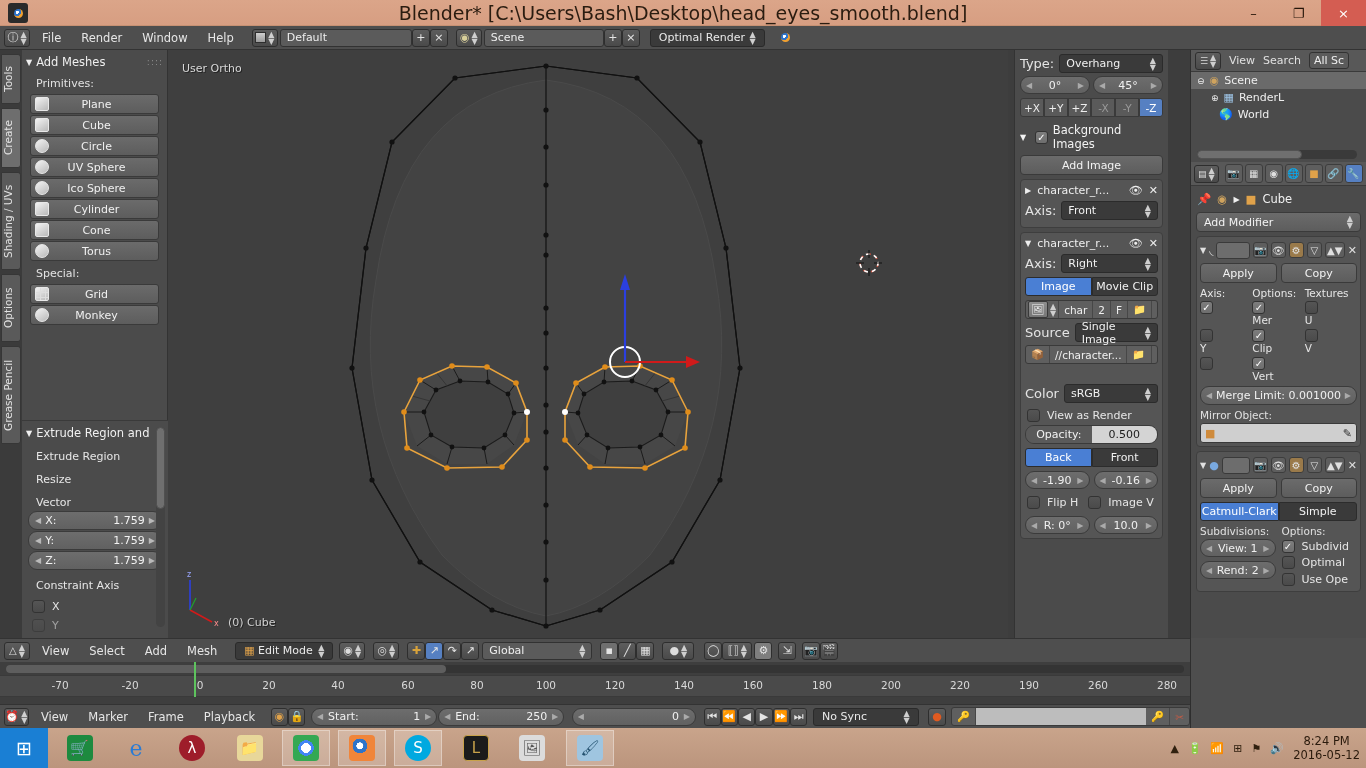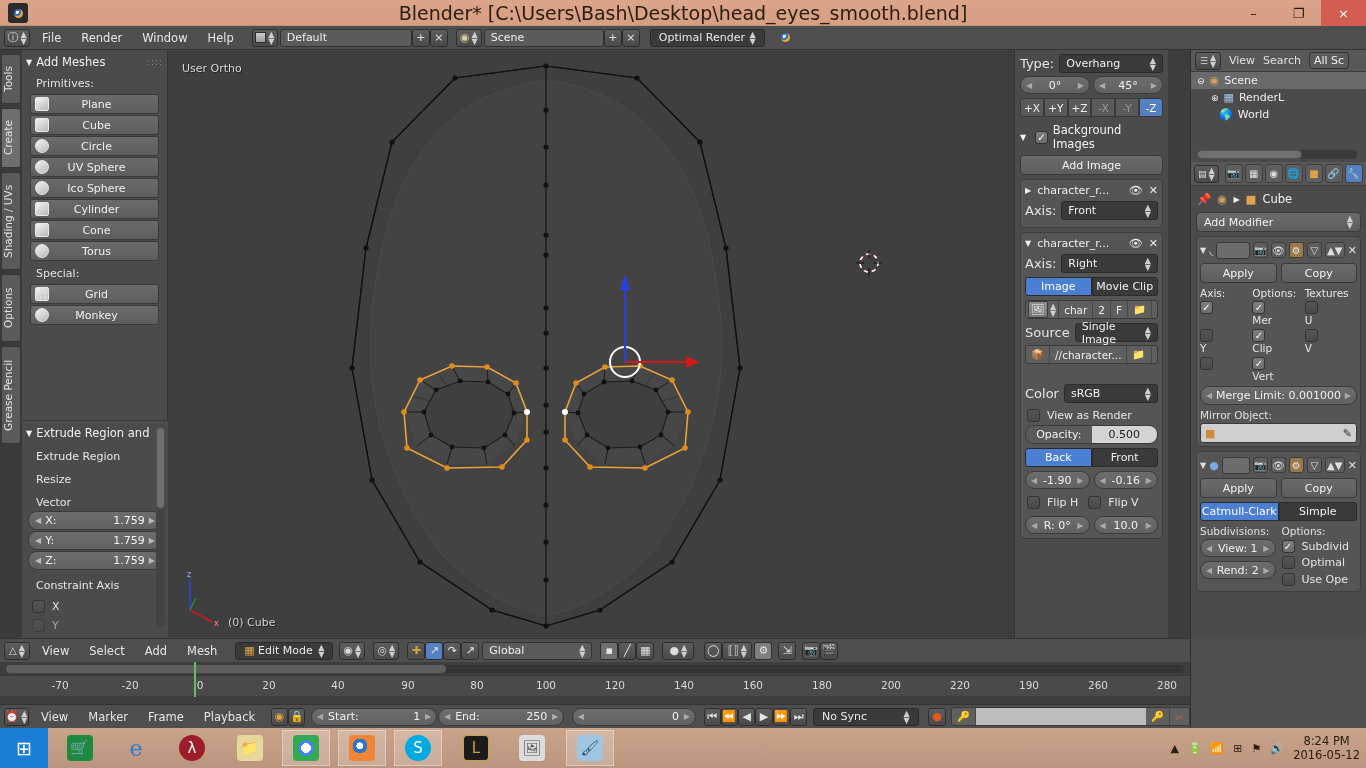--- a/index.html
+++ b/index.html
@@ -722,21 +722,21 @@
           <span class="arr">▶</span>
         </span>
       </div>
       <div style="display:flex;gap:10px;margin-top:4px">
         <span class="chkrow" style="padding-left:2px">
           <span class="chk"></span>
           <span>Flip H</span>
         </span>
         <span class="chkrow" style="padding-left:0">
           <span class="chk"></span>
-          <span>Flip V</span>
+          <span>Image V</span>
         </span>
       </div>
       <div style="display:flex;gap:4px;margin-top:4px">
         <span class="pill" style="flex:1">
           <span class="arl">◀</span>
           <span>R: 0°</span>
           <span class="arr">▶</span>
         </span>
         <span class="pill" style="flex:1">
           <span class="arl">◀</span>
@@ -976,21 +976,21 @@
   <div class="timeline">
     <div class="tl-scroll">
       <div class="th"></div>
     </div>
     <div class="tl-ruler">
       <span class="tick" style="left:60px">-70</span>
       <span class="tick" style="left:130px">-20</span>
       <span class="tick" style="left:200px">0</span>
       <span class="tick" style="left:269px">20</span>
       <span class="tick" style="left:338px">40</span>
-      <span class="tick" style="left:408px">90</span>
+      <span class="tick" style="left:408px">60</span>
       <span class="tick" style="left:477px">80</span>
       <span class="tick" style="left:546px">100</span>
       <span class="tick" style="left:615px">120</span>
       <span class="tick" style="left:684px">140</span>
       <span class="tick" style="left:753px">160</span>
       <span class="tick" style="left:822px">180</span>
       <span class="tick" style="left:891px">200</span>
       <span class="tick" style="left:960px">220</span>
       <span class="tick" style="left:1029px">190</span>
       <span class="tick" style="left:1098px">260</span>

